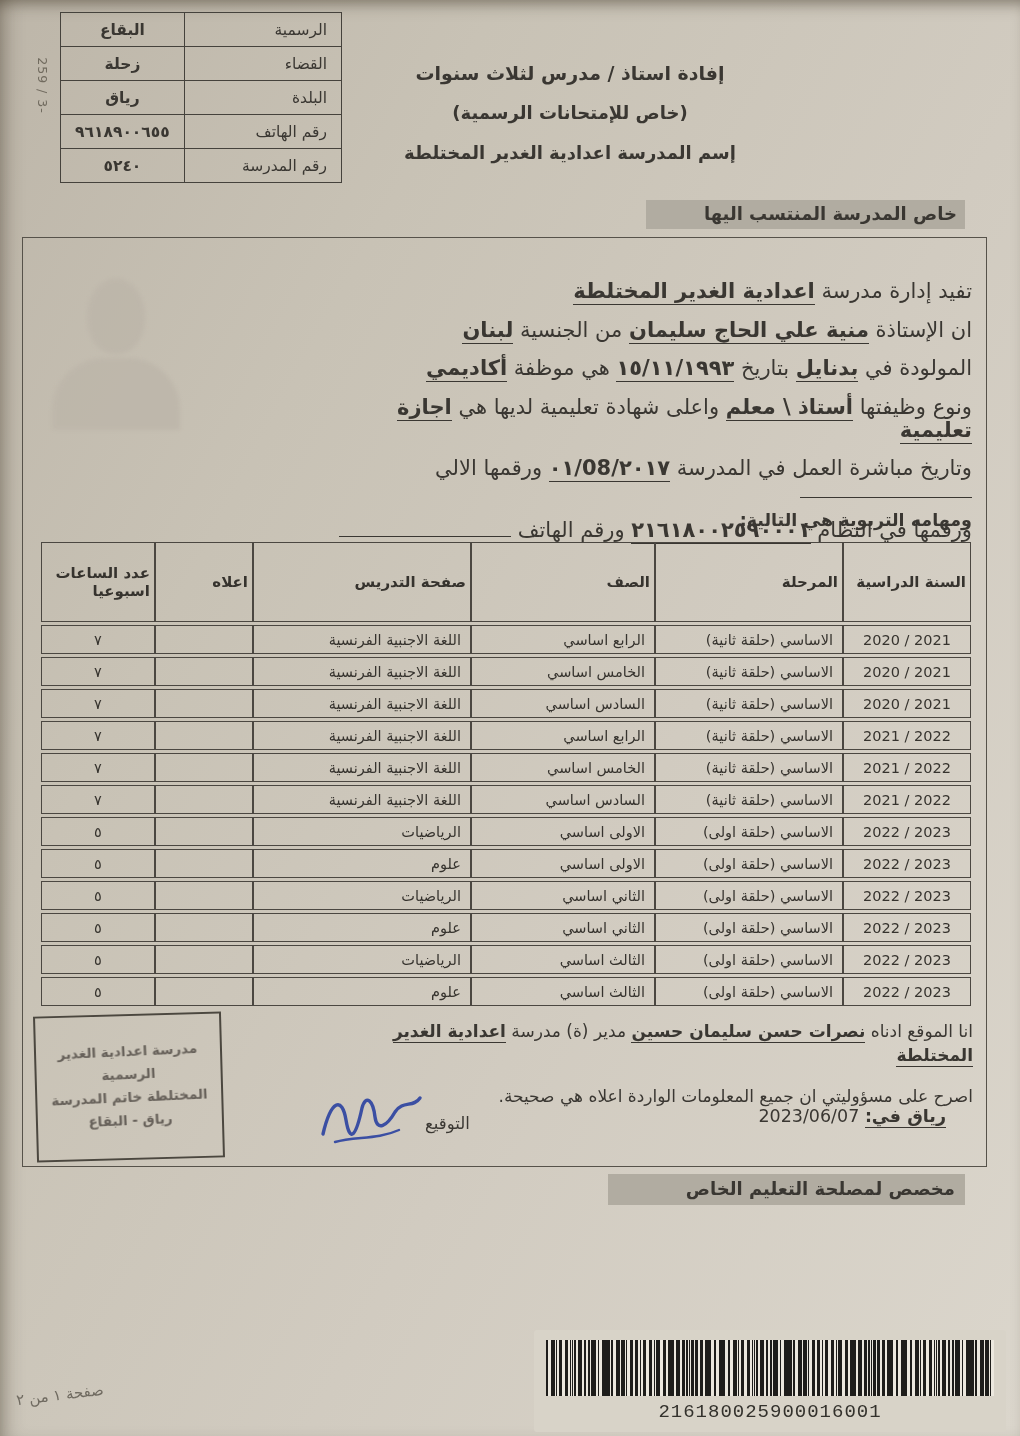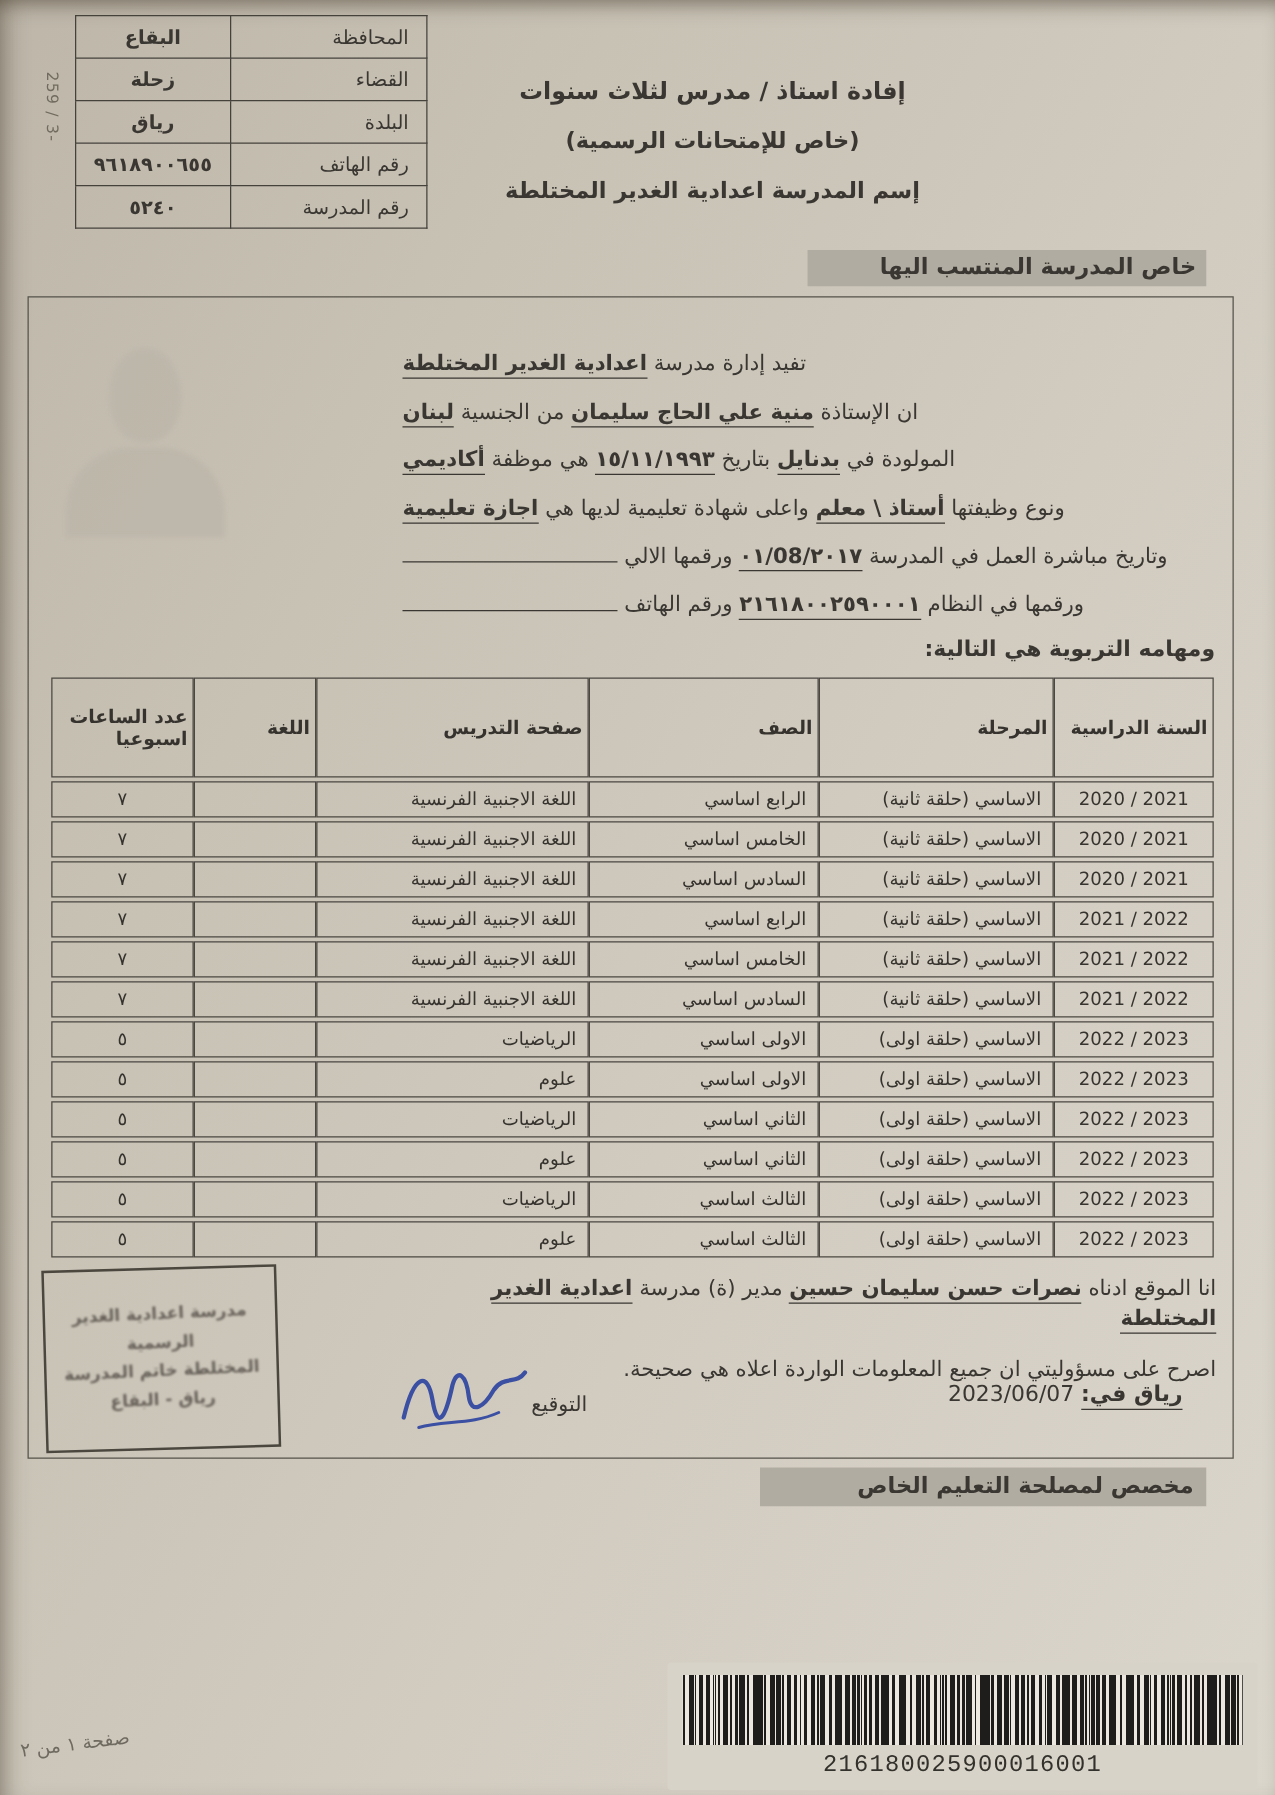--- a/index.html
+++ b/index.html
@@ -39,21 +39,21 @@
   .main-box { position:absolute; left:22px; top:237px; width:963px; height:928px;
     border:1.8px solid #56524a; }
 
   
   .photo { position:absolute; left:18px; top:40px; width:150px; height:160px;
     filter:blur(2.2px); opacity:.85; }
   .photo .head { width:58px; height:76px; background:#bdb6aa; border-radius:50% 50% 46% 46%; margin:0 auto; }
   .photo .shoulders { width:128px; height:72px; background:#bdb6aa; border-radius:52px 52px 0 0; margin:4px auto 0; }
 
   
-  .statement { position:absolute; right:14px; top:42px; width:650px; font-size:17px; text-align:left; }
+  .statement { position:absolute; right:14px; top:42px; width:650px; font-size:21px; text-align:right; }
   .statement .line { margin-bottom:15.5px; line-height:23px; }
   .blank { display:inline-block; width:172px; height:12px; border-bottom:1.6px solid #3a3732; }
 
   .duties { position:absolute; right:14px; top:272px; font-size:17.5px; font-weight:bold; }
 
   
   .duty-table { position:absolute; right:15px; top:301px; width:930px;
     border-collapse:separate; border-spacing:0 3px; font-size:14.5px; color:#36332e; table-layout:fixed; }
   .duty-table th, .duty-table td { border:1.6px solid #4b4741; overflow:hidden; }
   .duty-table th { height:74px; font-weight:bold; font-size:15px; text-align:right; padding:2px 4px; }
@@ -89,21 +89,21 @@
 </head>
 <body>
 
 <div class="page">
 
   <div class="side-code">259 / 3-</div>
 
   <table class="info-table" dir="rtl">
     <tbody>
       <tr>
-        <td class="lbl">المحافظة</td>
+        <td class="lbl">الرسمية</td>
         <td class="val">البقاع</td>
       </tr>
       <tr>
         <td class="lbl">القضاء</td>
         <td class="val">زحلة</td>
       </tr>
       <tr>
         <td class="lbl">البلدة</td>
         <td class="val">رياق</td>
       </tr>
@@ -154,21 +154,21 @@
         <col style="width:218px">
           <col style="width:98px">
           <col style="width:114px">
       </colgroup>
       <thead>
         <tr>
           <th>السنة الدراسية</th>
           <th>المرحلة</th>
           <th>الصف</th>
           <th>صفحة التدريس</th>
-          <th>اللغة</th>
+          <th>اعلاه</th>
           <th>عدد الساعات اسبوعيا</th>
         </tr>
       </thead>
       <tbody>
         <tr>
             <td class="ltr">2020 / 2021</td>
             <td class="ta-r">الاساسي (حلقة ثانية)</td>
             <td class="ta-r">الرابع اساسي</td>
             <td class="ta-r">اللغة الاجنبية الفرنسية</td>
             <td></td>

